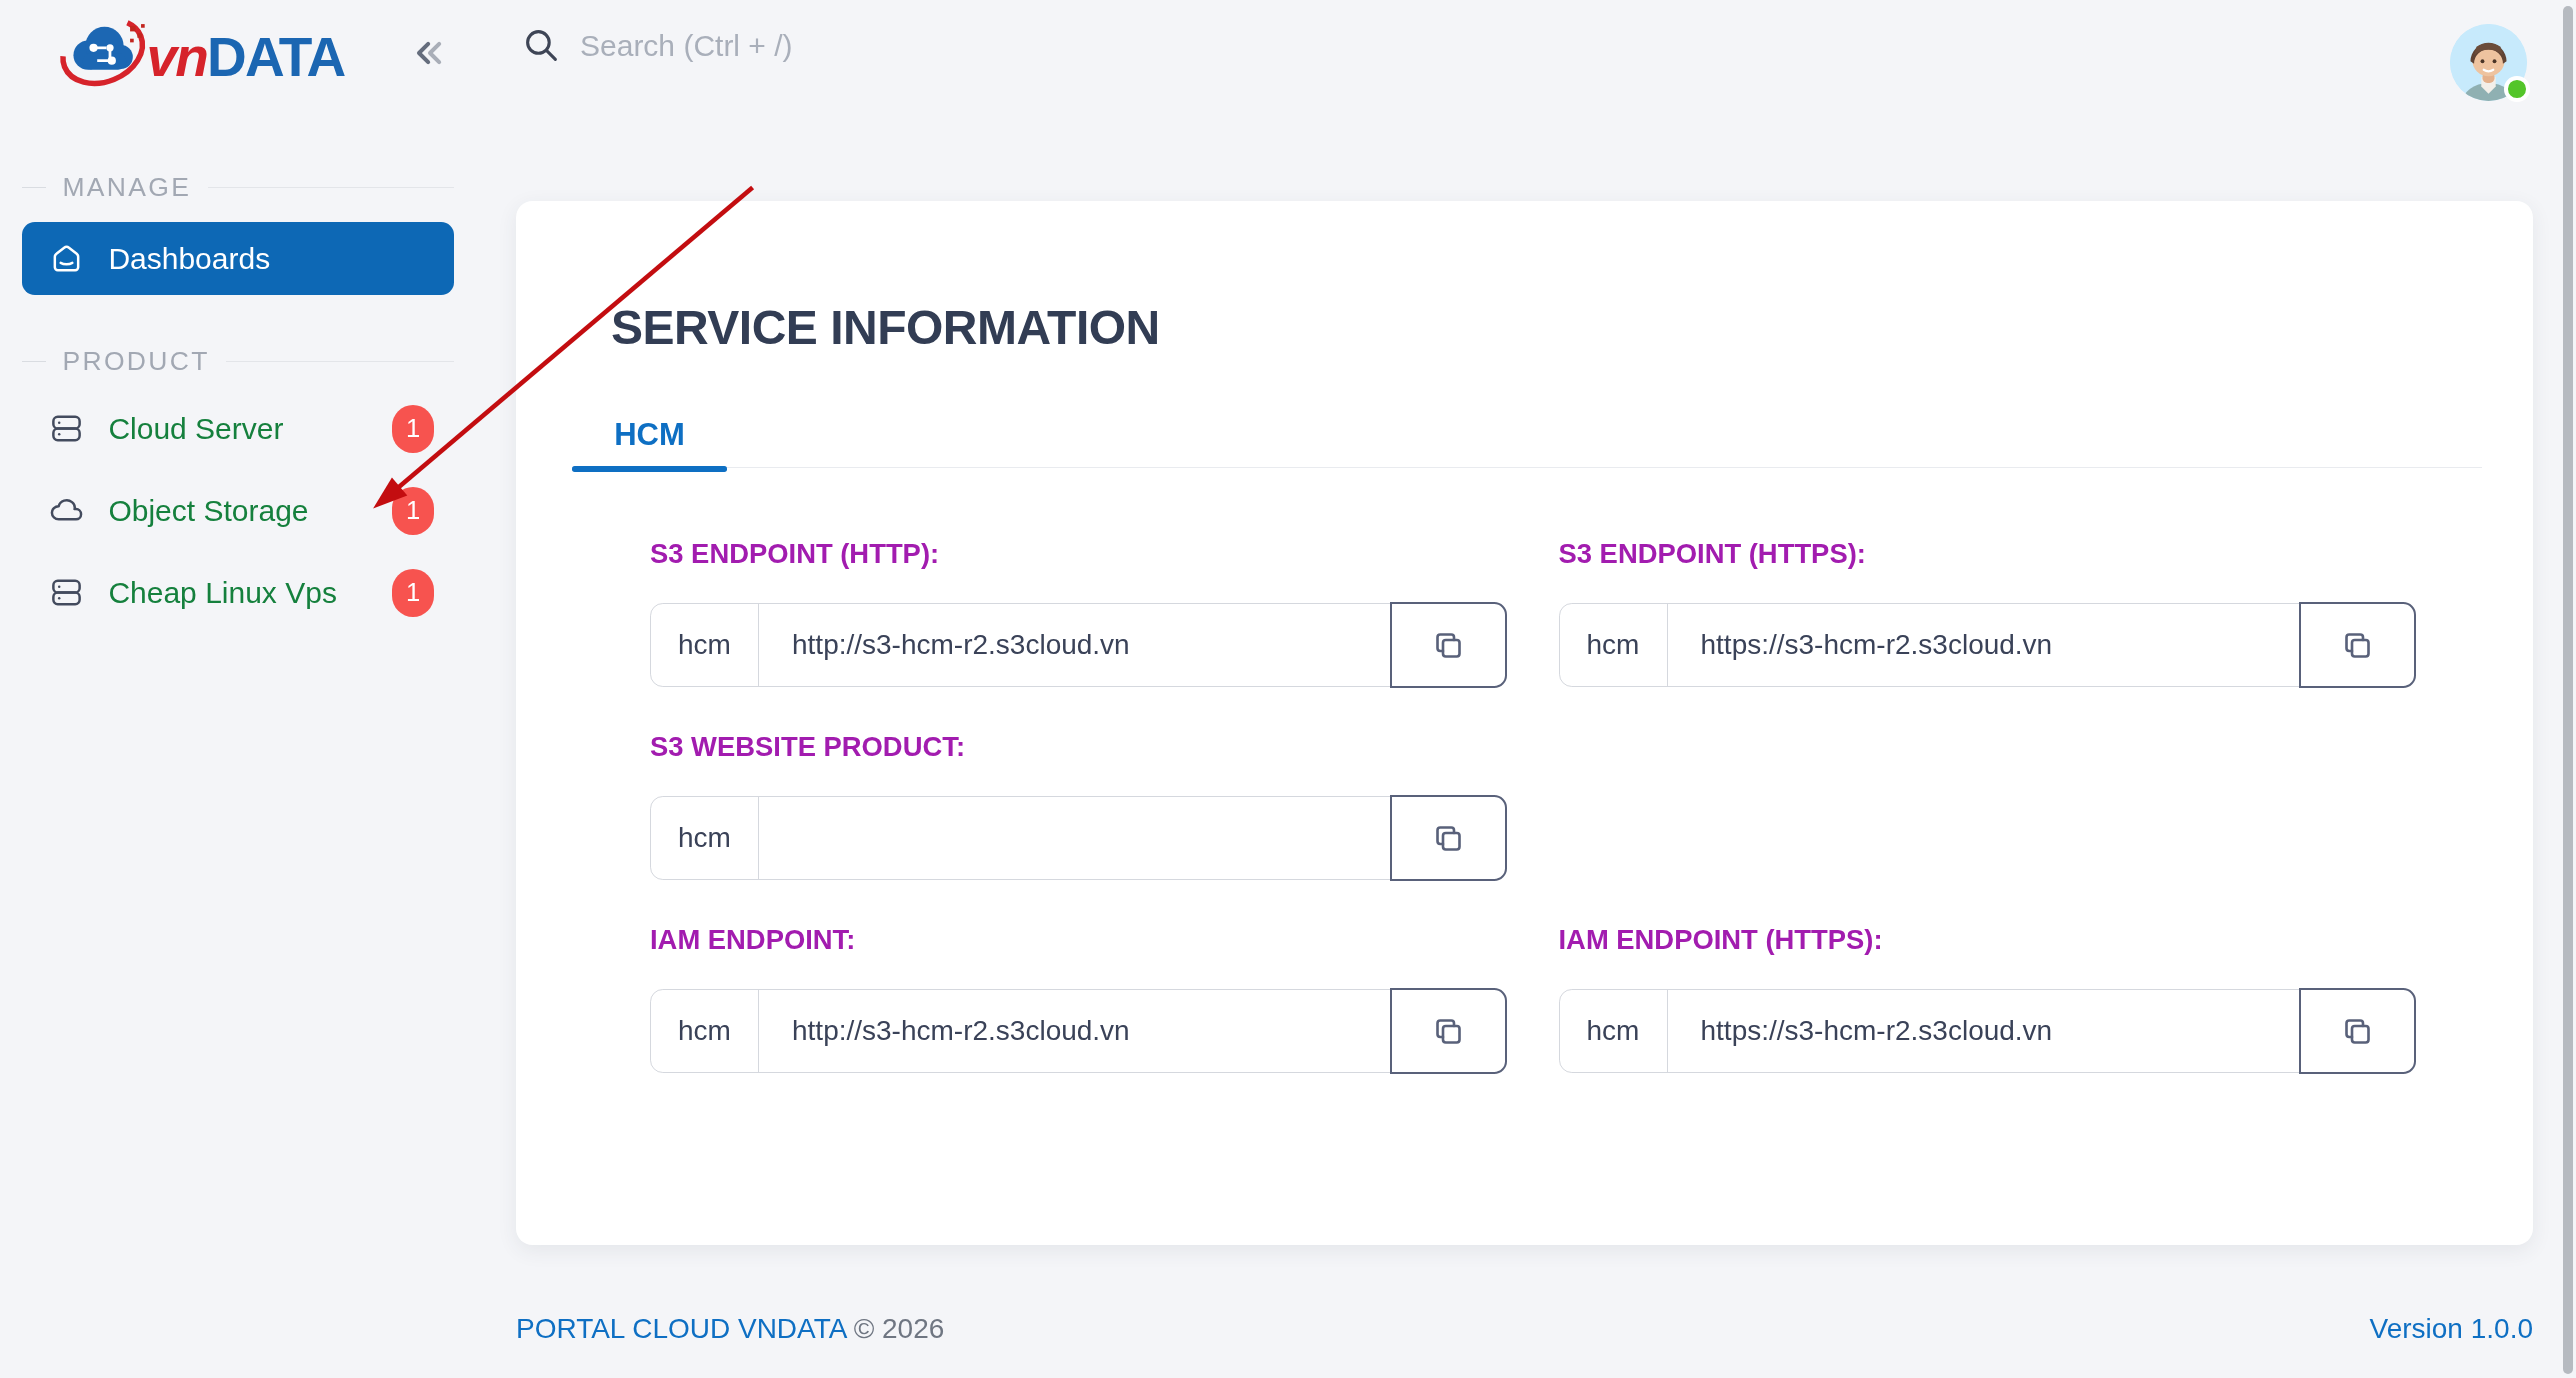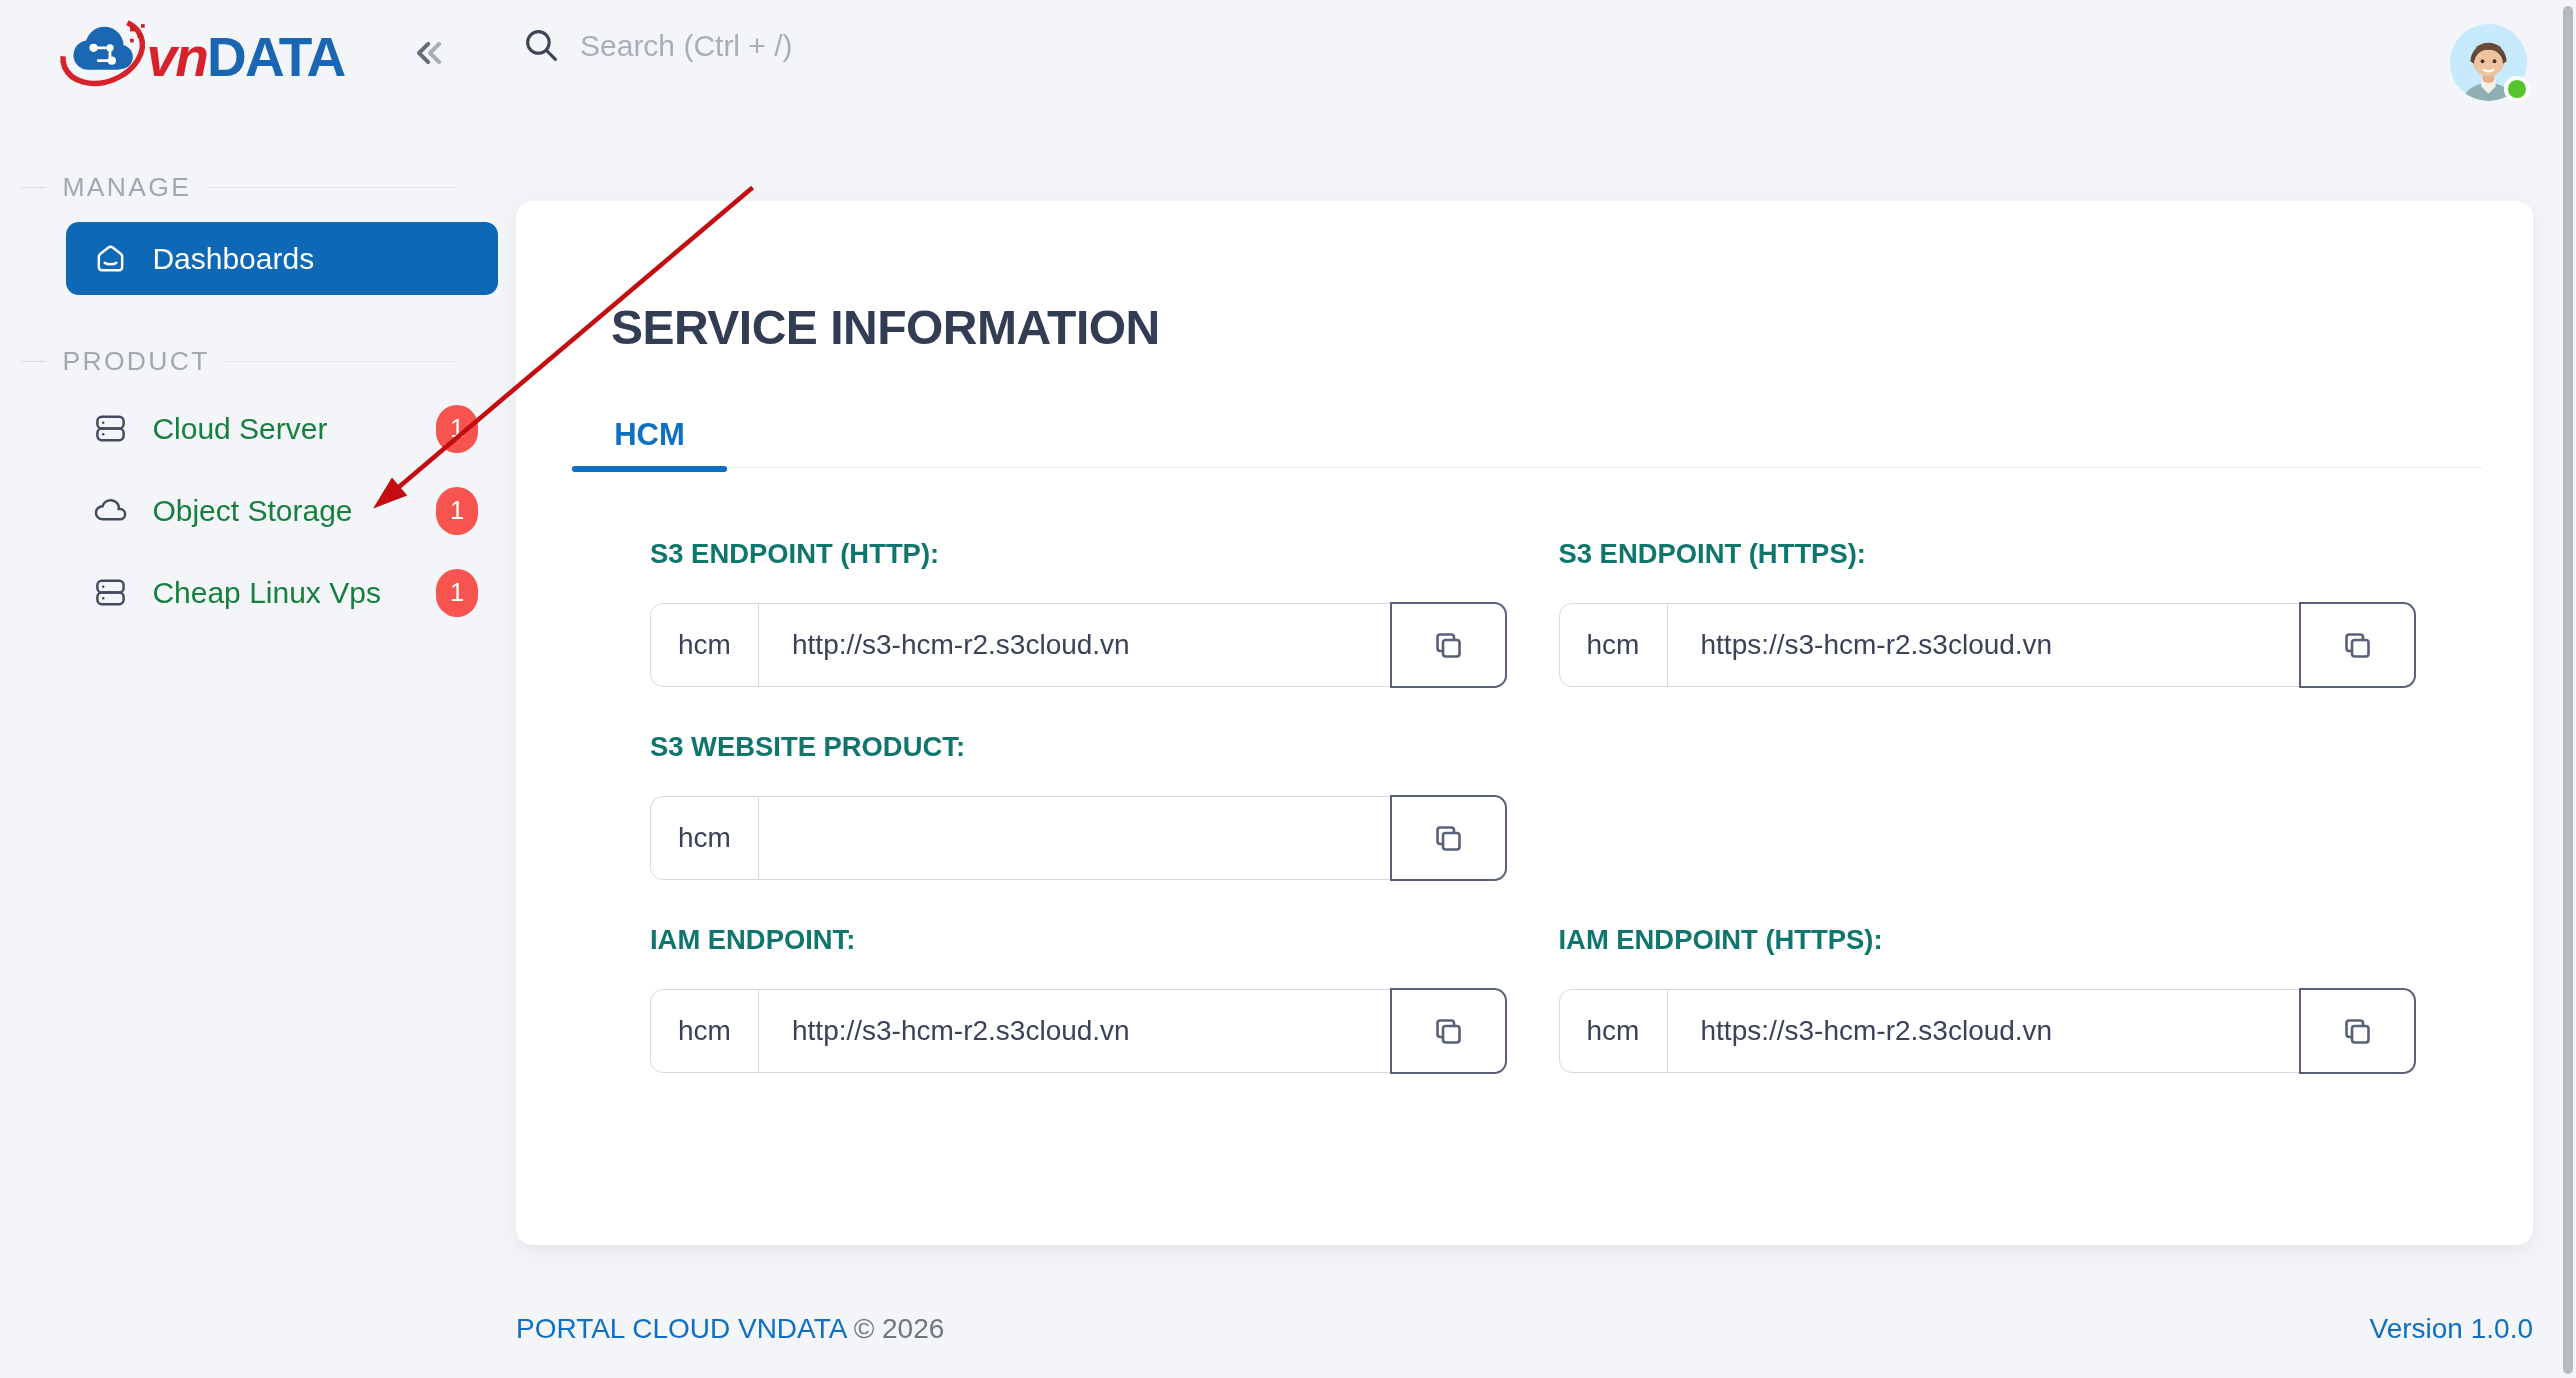--- a/index.html
+++ b/index.html
@@ -39,21 +39,21 @@
   .sidebar { position:absolute; left:0; top:99px; width:462px; height:1280px; }
   .nav-header { position:absolute; left:22px; width:432px; height:31px;
                 display:flex; align-items:center; gap:16.5px;
                 color:#a2a8b3; font-size:26.5px; letter-spacing:2.3px; }
   .nav-header::before { content:""; width:24px; height:1.8px; background:#d9dce1; }
   .nav-header::after  { content:""; flex:1;   height:1.8px; background:#e3e5e9; }
   .nav-header.manage  { top:73px; }
   .nav-header.product { top:247px; }
   .nav-item { position:absolute; left:22px; width:432px; height:73px;
               display:flex; align-items:center; padding-left:27.4px;
-              border-radius:12.8px; cursor:pointer;margin-left:44px; }
+              border-radius:12.8px; cursor:pointer; }
   .nav-item .nav-icon { width:35px; height:35px; }
   .nav-item .nav-label { margin-left:24px; font-size:30px; color:#15803d; }
   .nav-item.active { background:#0d68b5; }
   .nav-item.active .nav-label { color:#ffffff; font-weight:500; }
   .nav-item.dashboards    { top:123px; }
   .nav-item.cloud-server  { top:293px; }
   .nav-item.object-storage{ top:375px; }
   .nav-item.cheap-vps     { top:457px; }
   .badge { position:absolute; right:20px; min-width:42px; height:48px; border-radius:24px;
            background:#f7534f; color:#ffffff; font-size:25.6px;
@@ -67,21 +67,21 @@
                 font-size:48px; font-weight:700; letter-spacing:-0.5px; color:#323d54; }
   .tabs { position:absolute; left:56px; right:51px; top:201px; height:66px;
           border-bottom:1.8px solid #e9ebef; display:flex; }
   .tab { width:155px; height:66px; display:flex; align-items:center; justify-content:center;
          font-size:31px; font-weight:600; color:#0e6fc3; cursor:pointer; position:relative; }
   .tab.active::after { content:""; position:absolute; left:0; right:0; bottom:-3.7px; height:5.5px;
                        background:#0e6fc3; border-radius:2.7px; }
 
   .fields { position:absolute; left:134px; top:337px; width:1765px;
             display:grid; grid-template-columns:1fr 1fr; column-gap:52px; }
-  .field-label { font-size:27.4px; font-weight:700; color:#0f766e; height:33px; margin-bottom:32px; }
+  .field-label { font-size:27.4px; font-weight:700; color:#a21caf; height:33px; margin-bottom:32px; }
   .input-group { position:relative; height:84px; margin-bottom:44px;
                  border:1.8px solid #d5d8de; border-radius:12.8px; background:#ffffff;
                  display:flex; align-items:stretch; }
   .input-prefix { width:108px; border-right:1.8px solid #d5d8de;
                   display:flex; align-items:center; justify-content:center;
                   font-size:28px; color:#3a4258; }
   .ep-value { flex:1; border:none; outline:none; background:transparent;
               font-family:"Liberation Sans", sans-serif;
               font-size:28px; color:#3a4258; padding-left:33px; padding-right:58px; }
   .copy-btn { position:absolute; top:-1.8px; bottom:-1.8px; right:-1.8px; width:117px;

